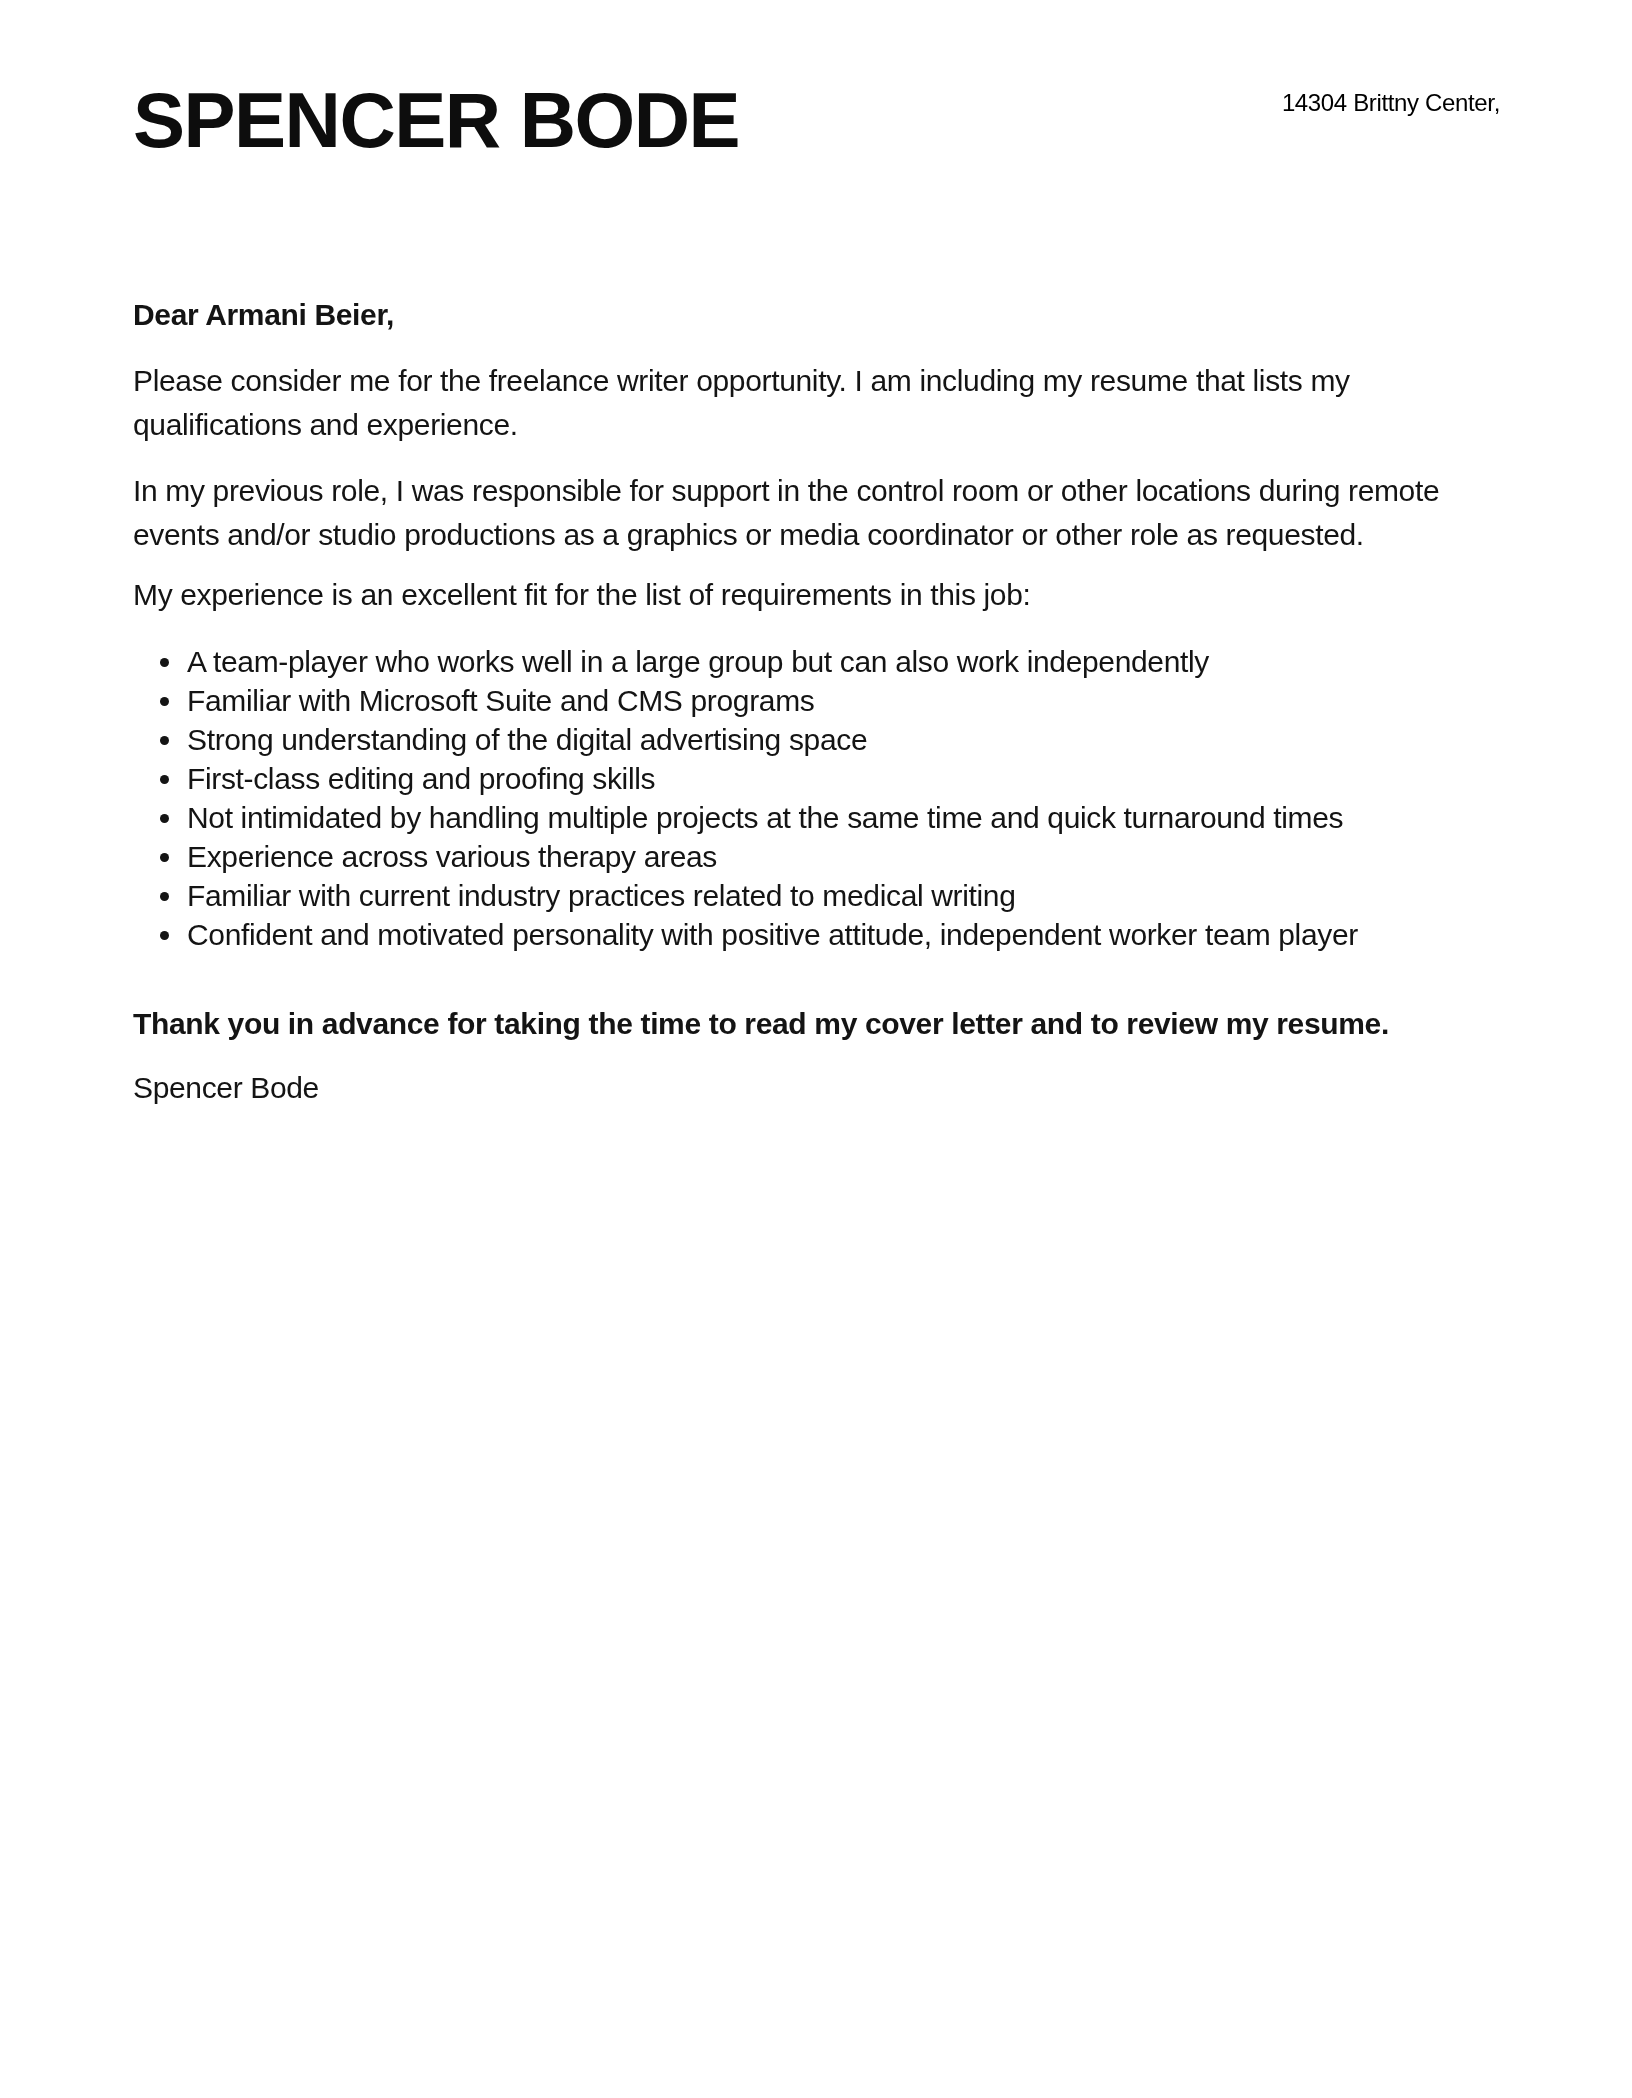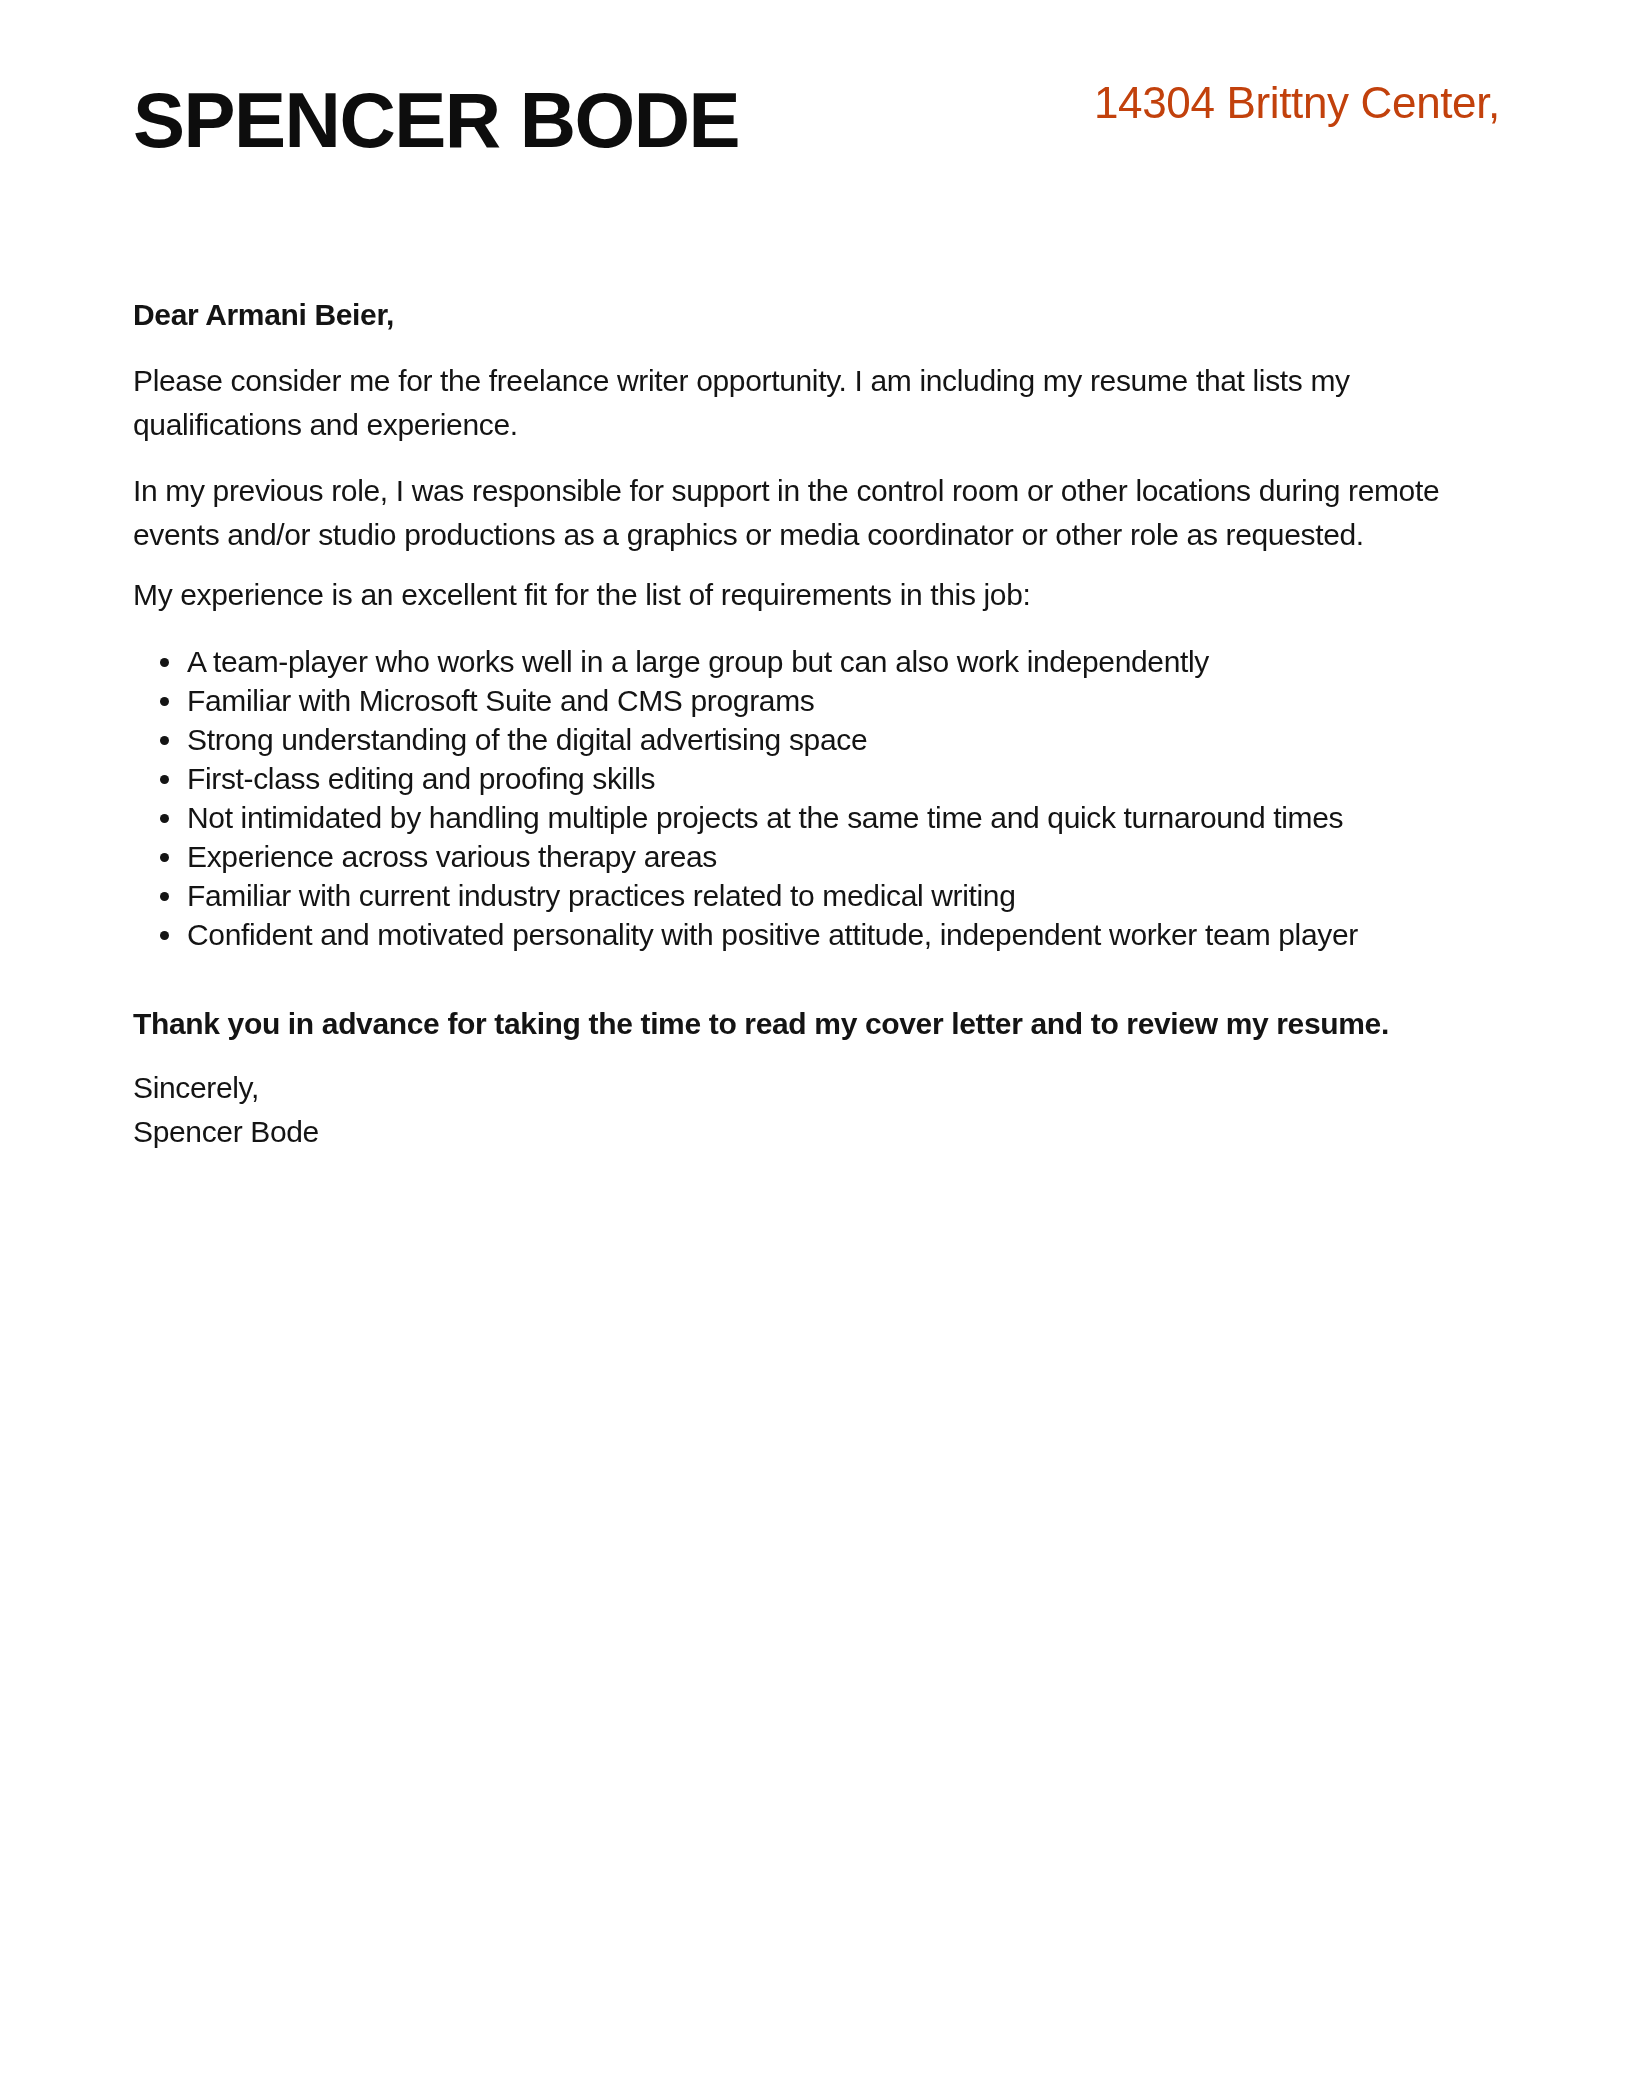--- a/index.html
+++ b/index.html
@@ -34,25 +34,25 @@
   }
   .name {
     font-size: 78px;
     font-weight: 700;
     line-height: 80px;
     letter-spacing: -1.5px;
     color: #0d0d0d;
     white-space: nowrap;
   }
   .address {
-    font-size: 44px;
+    font-size: 24px;
     line-height: 45px;
     font-weight: 400;
     text-align: left;
-    color: #c2410c;
+    color: #000000;
     margin-right: 13px;
   }
   
   .letter {
     font-size: 30px;
     line-height: 44px;
     font-weight: 400;
   }
   .salutation {
     margin: 133px 0 0 0;
@@ -107,19 +107,18 @@
           <li>First-class editing and proofing skills</li>
           <li>Not intimidated by handling multiple projects at the same time and quick turnaround times</li>
           <li>Experience across various therapy areas</li>
           <li>Familiar with current industry practices related to medical writing</li>
           <li>Confident and motivated personality with positive attitude, independent worker team player</li>
         </ul>
 
       <p class="closing">Thank you in advance for taking the time to read my cover letter and to review my resume.</p>
 
       <div class="signoff-block">
-        <p>Sincerely,</p>
         <p>Spencer Bode</p>
       </div>
     </div>
 
   </div>
 </div>
 
 </body></html>

